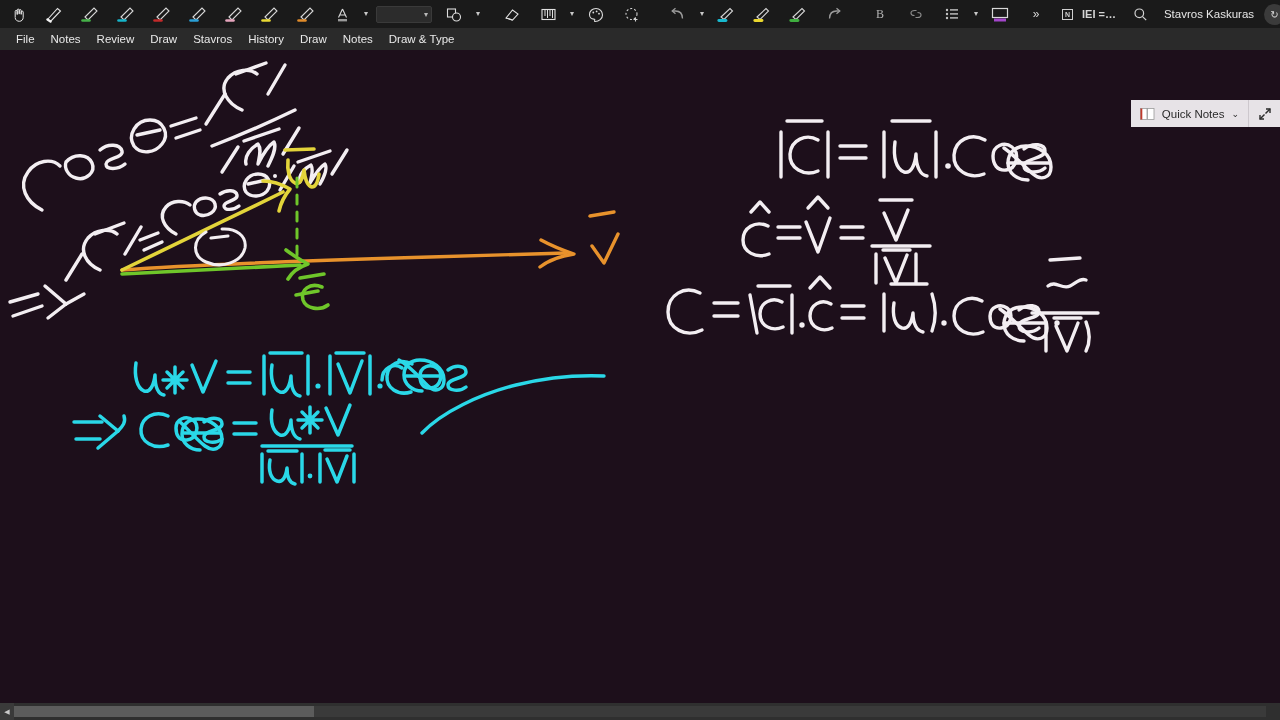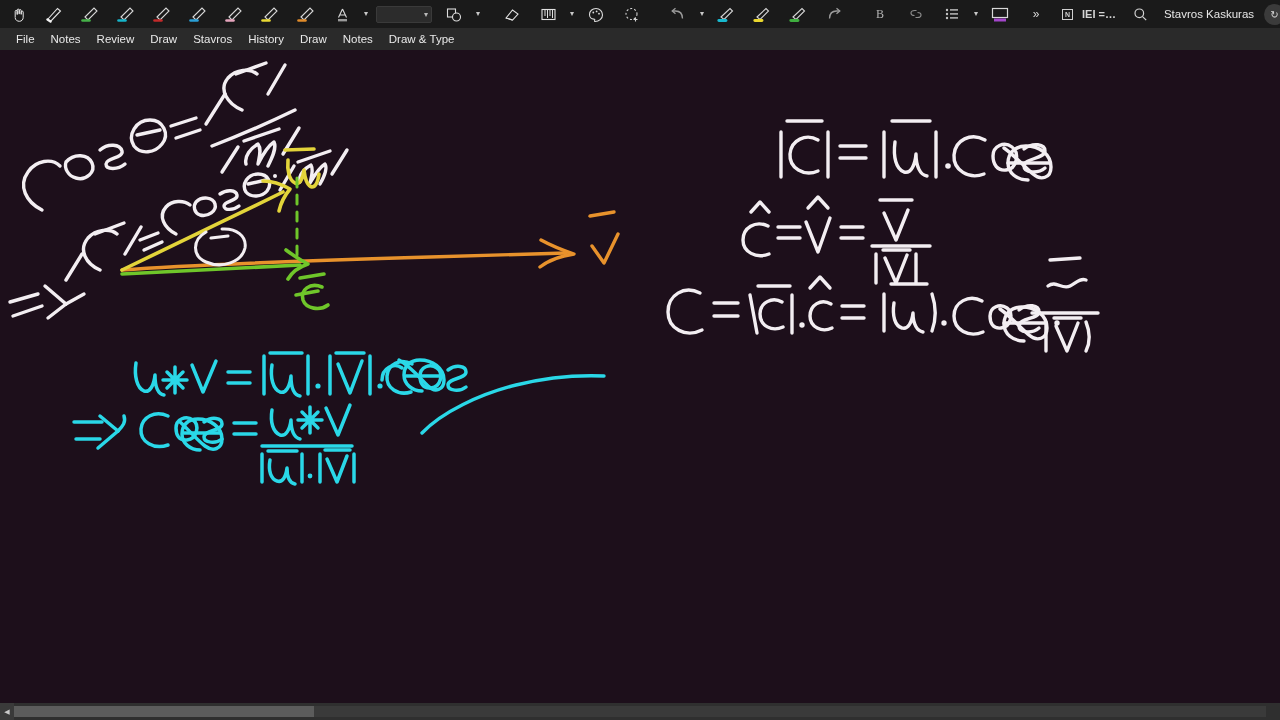--- a/index.html
+++ b/index.html
@@ -587,20 +587,41 @@
           <path d="M1032 263 L1098 263"></path>
           <path d="M1046 272 L1046 301"></path>
           <path d="M1056 276 L1067 301 L1078 273"></path>
           <path d="M1054 268 L1081 268"></path>
           <path d="M1086 272 C1090 282 1090 293 1086 301"></path>
         </g>
 
       </g>
     </svg>
 
+    <div class="qn-wrap">
+      <div class="qn-btn">
+        <span class="qn-ico">
+          <svg width="15" height="12" viewBox="0 0 15 12">
+            <rect x="0.5" y="0.5" width="6.5" height="11" fill="#ffffff" stroke="#9a9a9a" stroke-width="0.8"></rect>
+            <rect x="7.5" y="0.5" width="6.5" height="11" fill="#ffffff" stroke="#9a9a9a" stroke-width="0.8"></rect>
+            <rect x="0.5" y="0.5" width="1.8" height="11" fill="#c0392b"></rect>
+          </svg>
+        </span>
+        <span>Quick Notes</span>
+        <span style="font-size:9px;">⌄</span>
+      </div>
+      <div class="qn-expand">
+        <svg width="14" height="14" viewBox="0 0 14 14">
+          <path d="M8 2 H12 V6" fill="none" stroke="#2b2b2b" stroke-width="1.4"></path>
+          <path d="M12 2 L7.5 6.5" stroke="#2b2b2b" stroke-width="1.4"></path>
+          <path d="M6 12 H2 V8" fill="none" stroke="#2b2b2b" stroke-width="1.4"></path>
+          <path d="M2 12 L6.5 7.5" stroke="#2b2b2b" stroke-width="1.4"></path>
+        </svg>
+      </div>
+    </div>
   </div>
 
   <div class="bottom-strip">
     <div class="hscroll">
       <div class="hs-arrow">
         <span>◀</span>
       </div>
       <div class="hs-track">
         <div class="hs-thumb"></div>
       </div>

